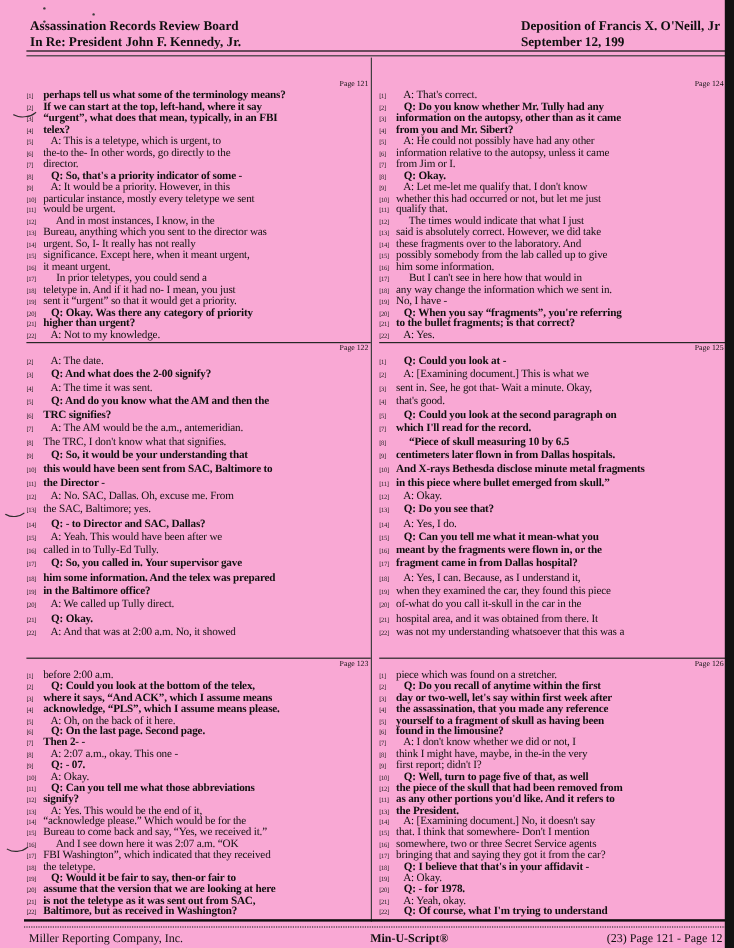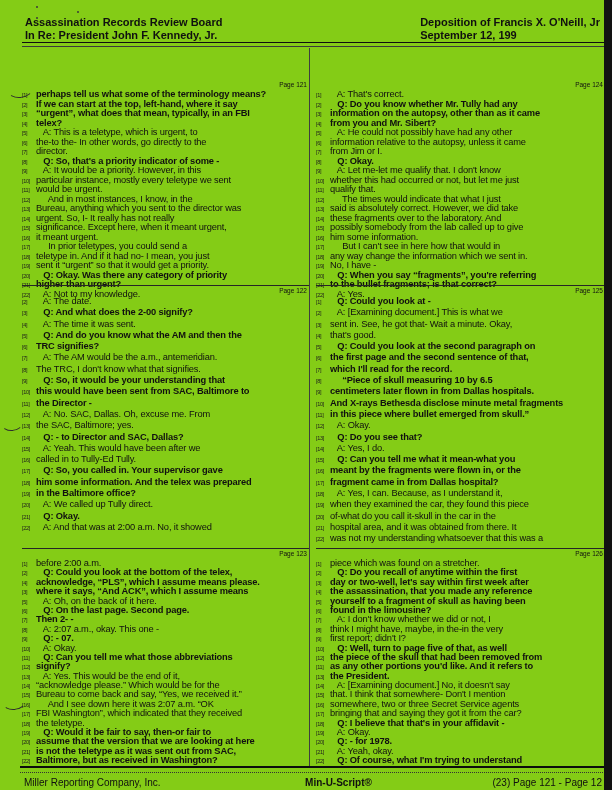--- a/index.html
+++ b/index.html
@@ -1,31 +1,31 @@
 <!DOCTYPE html>
 <html><head>
 <meta charset="utf-8">
 <style>
   html,body{margin:0;padding:0;background:#e8e8e6;}
-  .sheet{position:relative;width:612px;height:790px;background:#84cc16;overflow:hidden;
-         font-family:Liberation Sans, sans-serif;color:#101010;}
+  .sheet{position:relative;width:612px;height:790px;background:#f9a8d4;overflow:hidden;
+         font-family:Liberation Serif, serif;color:#101010;}
   
   .header{position:absolute;top:16px;left:25px;width:575px;display:flex;
           justify-content:space-between;font-weight:bold;font-size:11px;line-height:12.5px;}
   .header-right{text-align:left;}
   .dbl-rule{position:absolute;top:42px;left:22px;width:583px;height:3px;
             border-top:1.8px solid #0e0e0e;border-bottom:1px solid #3a3a3a;}
   
   .columns{position:absolute;top:46px;left:22px;width:583px;display:flex;}
   .col-left{width:287px;}
   .divider{width:1px;background:#3f3f3f;height:720px;margin-top:2px;}
   .col-right{flex:1;padding-left:6px;}
   
   .section{box-sizing:border-box;position:relative;}
-  .sec1{height:239px;padding-top:34px;}
+  .sec1{height:239px;padding-top:20px;}
   .sec2{height:263px;}
   .sec3{height:218px;}
   .with-sep{border-top:1.2px solid #262626;}
   .page-label{font-size:6.5px;line-height:9px;height:10px;text-align:right;
               padding-right:2px;color:#111;}
   .line{display:flex;align-items:baseline;}
   .sec1 .line{height:9.5px;line-height:9.5px;}
   .sec2 .line{height:11.3px;line-height:11.3px;}
   .sec3 .line{height:9.4px;line-height:9.4px;}
   .ln{flex:0 0 14px;width:14px;font-size:5.5px;letter-spacing:-0.3px;color:#1c1c1c;}
@@ -251,26 +251,26 @@
           <div class="page-label">Page 123</div>
           <div class="line">
             <span class="ln">[1]</span>
             <span class="lt">before 2:00 a.m.</span>
           </div>
           <div class="line q">
             <span class="ln">[2]</span>
             <span class="lt">   Q: Could you look at the bottom of the telex,</span>
           </div>
           <div class="line q">
+            <span class="ln">[3]</span>
+            <span class="lt">where it says, “And ACK”, which I assume means</span>
+          </div>
+          <div class="line q">
             <span class="ln">[4]</span>
             <span class="lt">acknowledge, “PLS”, which I assume means please.</span>
-          </div>
-          <div class="line q">
-            <span class="ln">[3]</span>
-            <span class="lt">where it says, “And ACK”, which I assume means</span>
           </div>
           <div class="line">
             <span class="ln">[5]</span>
             <span class="lt">   A: Oh, on the back of it here.</span>
           </div>
           <div class="line q">
             <span class="ln">[6]</span>
             <span class="lt">   Q: On the last page. Second page.</span>
           </div>
           <div class="line q">
@@ -446,24 +446,20 @@
             <span class="ln">[3]</span>
             <span class="lt">sent in. See, he got that- Wait a minute. Okay,</span>
           </div>
           <div class="line">
             <span class="ln">[4]</span>
             <span class="lt">that's good.</span>
           </div>
           <div class="line q">
             <span class="ln">[5]</span>
             <span class="lt">   Q: Could you look at the second paragraph on</span>
-          </div>
-          <div class="line q">
-            <span class="ln">[6]</span>
-            <span class="lt">the first page and the second sentence of that,</span>
           </div>
           <div class="line q">
             <span class="ln">[7]</span>
             <span class="lt">which I'll read for the record.</span>
           </div>
           <div class="line q">
             <span class="ln">[8]</span>
             <span class="lt">     “Piece of skull measuring 10 by 6.5</span>
           </div>
           <div class="line q">

